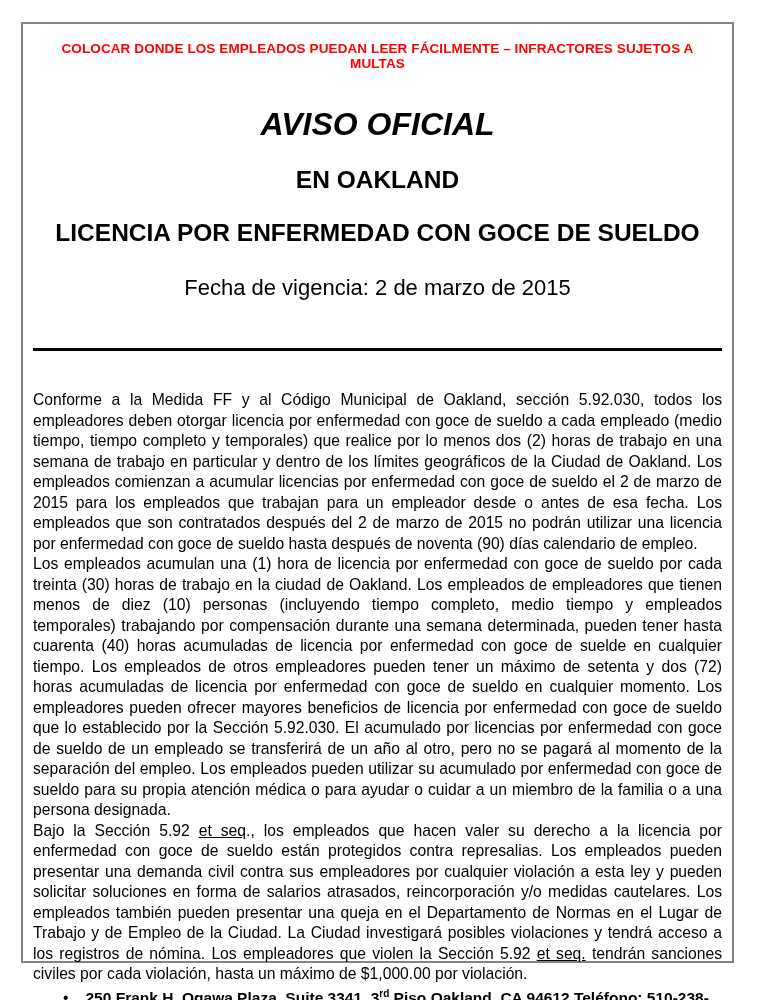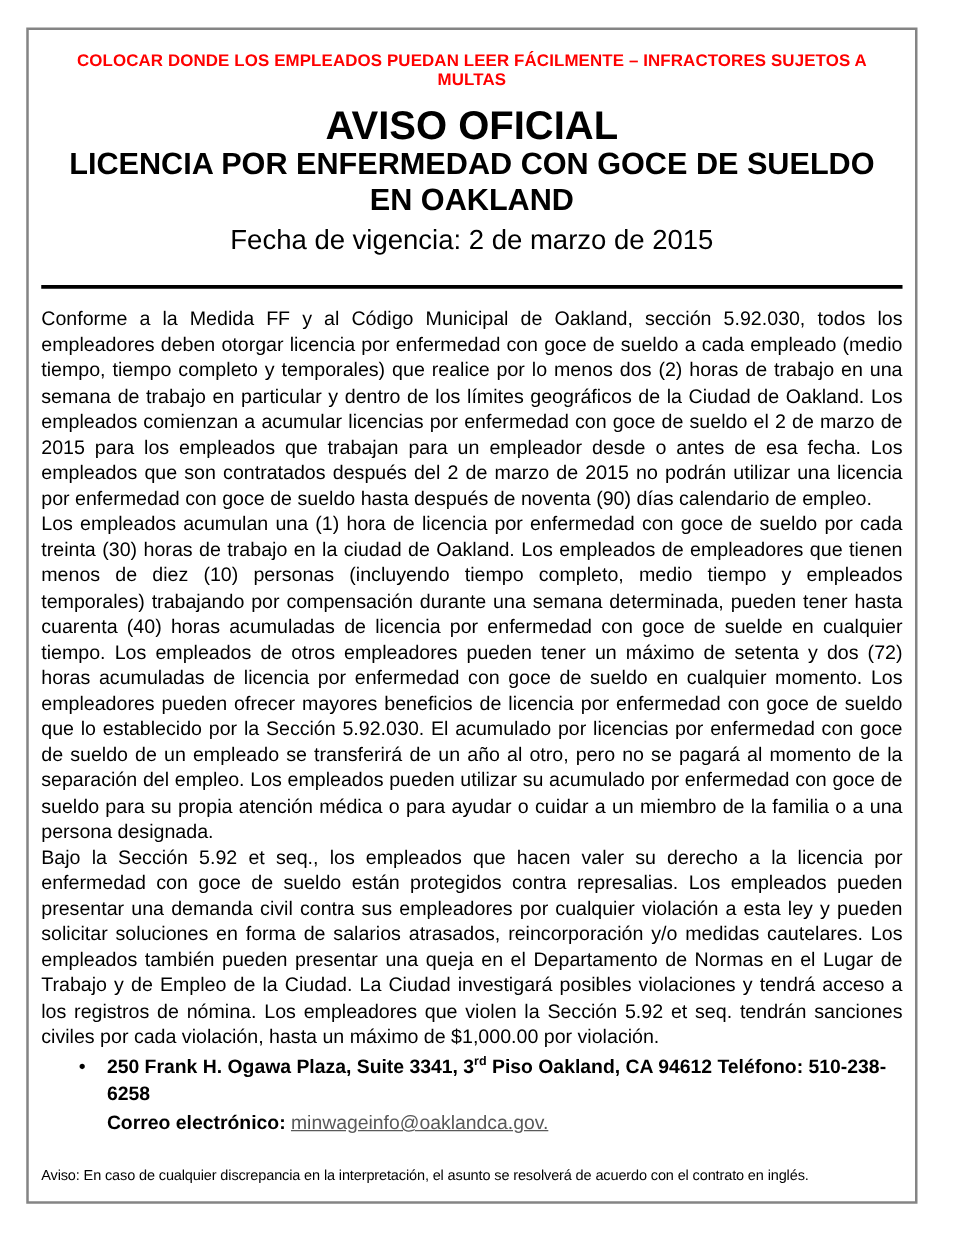--- a/index.html
+++ b/index.html
@@ -13,35 +13,37 @@
   }
   .frame {
     position: absolute;
     left: 21px; top: 22px;
     width: 713px; height: 941px;
     border: 2px solid #848484;
     background: #ffffff;
     padding: 0 10px 10px 10px;
     display: flex;
     flex-direction: column;
+    gap: 24px;
   }
   .warning {
     margin-top: 17px;
     text-align: center;
     color: #ff0000;
     font-weight: bold;
     font-size: 13.5px;
     letter-spacing: 0.1px;
   }
   .title {
     margin: 12px 0 0 0;
     text-align: center;
     font-size: 32px;
     font-weight: bold;
     line-height: 1.1;
+    font-style: italic;
   }
   .subtitle {
     margin: 0;
     text-align: center;
     font-size: 24.5px;
     font-weight: bold;
     line-height: 1.18;
   }
   .eff-date {
     margin-top: 3px;
@@ -55,21 +57,21 @@
     margin: 23px 0 0 0;
     width: 100%;
   }
   .body-text {
     margin-top: 15px;
     font-size: 15.7px;
     line-height: 20.5px;
     text-align: justify;
   }
   .body-text p { margin: 0; }
-  .u { }
+  .u { text-decoration: underline; }
   .bullet-row {
     display: flex;
     line-height: 22.8px;
     margin-top: 2px;
     text-align: justify;
   }
   .bullet-glyph {
     flex: 0 0 auto;
     padding-left: 30px;
     padding-right: 17px;
@@ -99,23 +101,23 @@
 </style>
 </head>
 <body>
 
 <div class="frame">
 
   <div class="warning">COLOCAR DONDE LOS EMPLEADOS PUEDAN LEER FÁCILMENTE – INFRACTORES SUJETOS A MULTAS</div>
 
   <div class="title">AVISO OFICIAL</div>
 
+  <div class="subtitle">EN OAKLAND</div>
+
   <div class="subtitle">LICENCIA POR ENFERMEDAD CON GOCE DE SUELDO</div>
-
-  <div class="subtitle">EN OAKLAND</div>
 
   <div class="eff-date">Fecha de vigencia: 2 de marzo de 2015</div>
 
   <hr class="divider">
 
   <div class="body-text">
     <p><span>Conforme a la Medida FF y al Código Municipal de Oakland, sección 5.92.030, todos los empleadores deben otorgar licencia por enfermedad con goce de sueldo a cada empleado (medio tiempo, tiempo completo y temporales) que realice por lo menos dos (2) horas de trabajo en una semana de trabajo en particular y dentro de los límites geográficos de la Ciudad de Oakland. Los empleados comienzan a acumular licencias por enfermedad con goce de sueldo el 2 de marzo de 2015 para los empleados que trabajan para un empleador desde o antes de esa fecha. Los empleados que son contratados después del 2 de marzo de 2015 no podrán utilizar una licencia por enfermedad con goce de sueldo hasta después de noventa (90) días calendario de empleo.</span></p>
     <p><span>Los empleados acumulan una (1) hora de licencia por enfermedad con goce de sueldo por cada treinta (30) horas de trabajo en la ciudad de Oakland. Los empleados de empleadores que tienen menos de diez (10) personas (incluyendo tiempo completo, medio tiempo y empleados temporales) trabajando por compensación durante una semana determinada, pueden tener hasta cuarenta (40) horas acumuladas de licencia por enfermedad con goce de suelde en cualquier tiempo. Los empleados de otros empleadores pueden tener un máximo de setenta y dos (72) horas acumuladas de licencia por enfermedad con goce de sueldo en cualquier momento. Los empleadores pueden ofrecer mayores beneficios de licencia por enfermedad con goce de sueldo que lo establecido por la Sección 5.92.030. El acumulado por licencias por enfermedad con goce de sueldo de un empleado se transferirá de un año al otro, pero no se pagará al momento de la separación del empleo. Los empleados pueden utilizar su acumulado por enfermedad con goce de sueldo para su propia atención médica o para ayudar o cuidar a un miembro de la familia o a una persona designada.</span></p>
     <p><span>Bajo la Sección 5.92 </span><span class="u">et seq</span><span>., los empleados que hacen valer su derecho a la licencia por enfermedad con goce de sueldo están protegidos contra represalias. Los empleados pueden presentar una demanda civil contra sus empleadores por cualquier violación a esta ley y pueden solicitar soluciones en forma de salarios atrasados, reincorporación y/o medidas cautelares. Los empleados también pueden presentar una queja en el Departamento de Normas en el Lugar de Trabajo y de Empleo de la Ciudad. La Ciudad investigará posibles violaciones y tendrá acceso a los registros de nómina. Los empleadores que violen la Sección 5.92 </span><span class="u">et seq.</span><span> tendrán sanciones civiles por cada violación, hasta un máximo de $1,000.00 por violación.</span></p>
 

